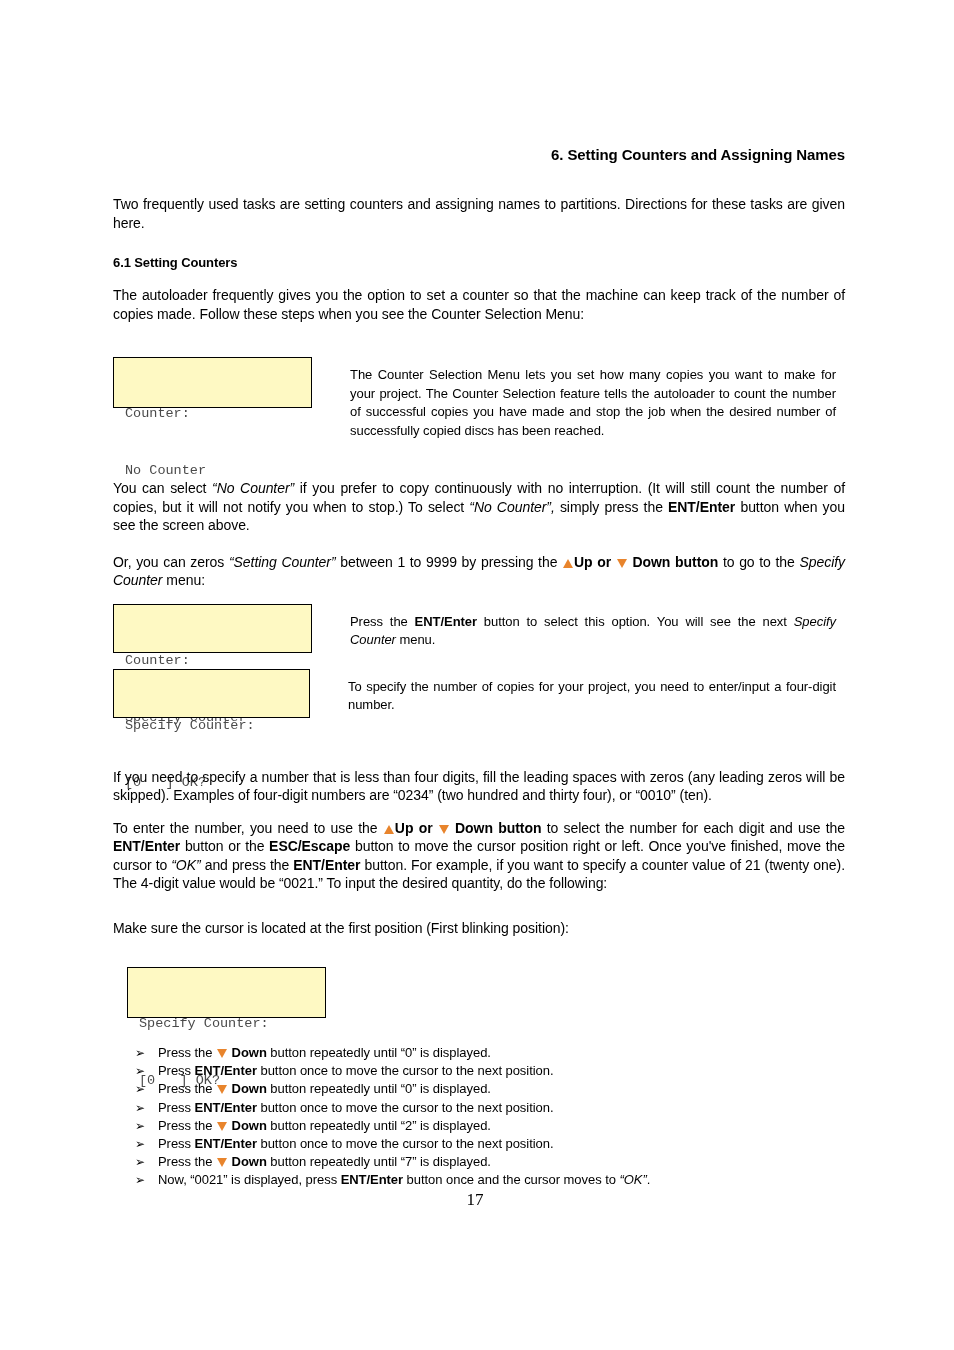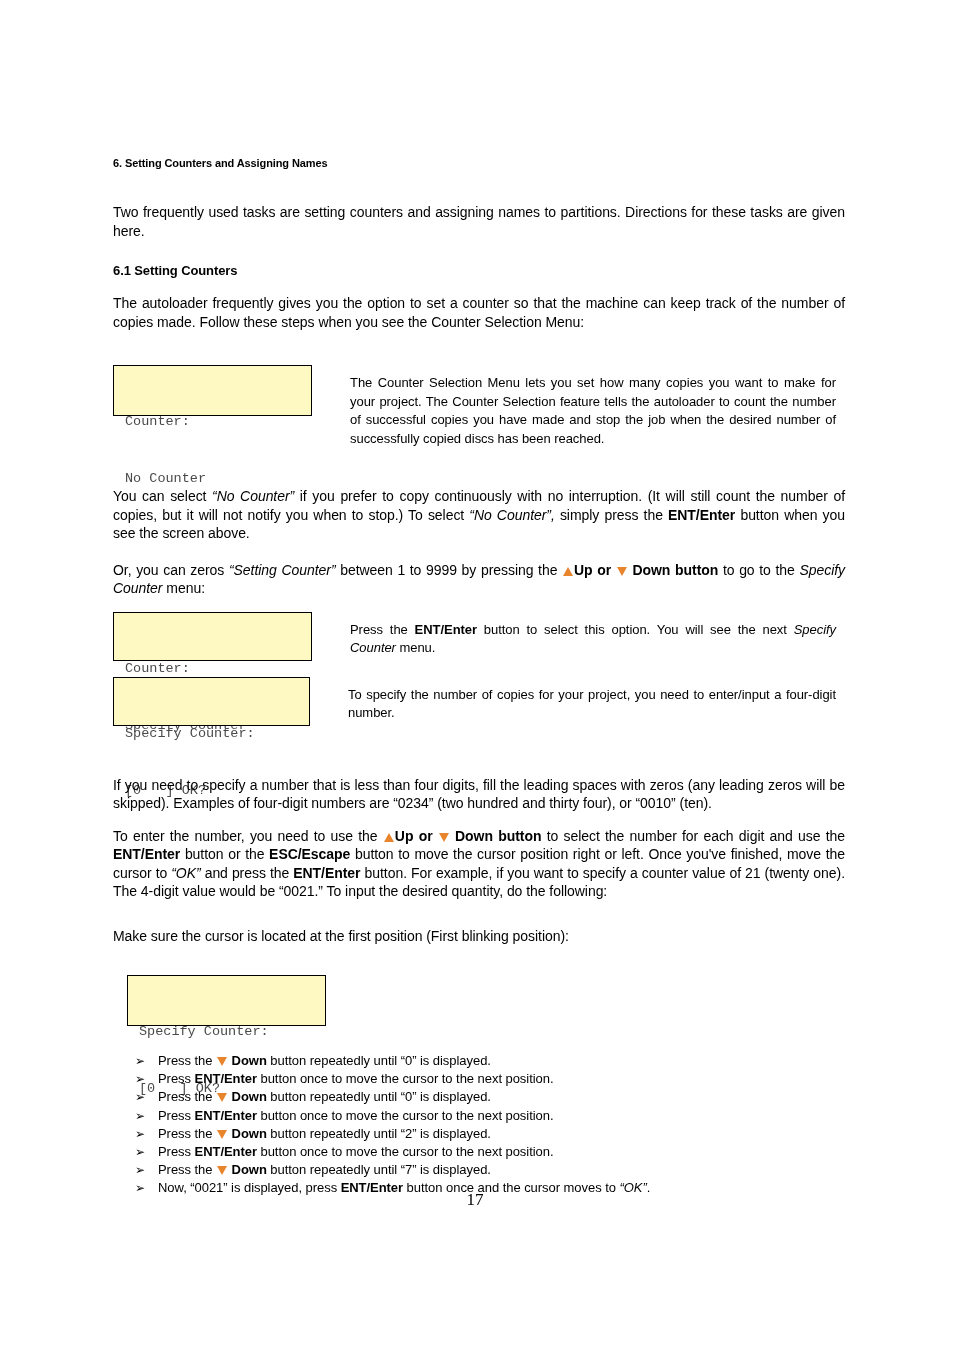--- a/index.html
+++ b/index.html
@@ -25,25 +25,26 @@
   }
 
   .content {
     position: absolute;
     left: 113px;
     top: 145px;
     width: 732px;
   }
 
   h1.section-title {
-    font-size: 11px;
+    font-size: 15px;
     font-weight: bold;
-    margin: 8px 0 0 0;
+    margin: 0 0 0 0;
     letter-spacing: -0.1px;
     line-height: 20px;
+    text-align: right;
   }
 
   h2.sub-title {
     font-size: 13px;
     font-weight: bold;
     margin: 0;
     line-height: 18px;
     letter-spacing: -0.1px;
   }
 

